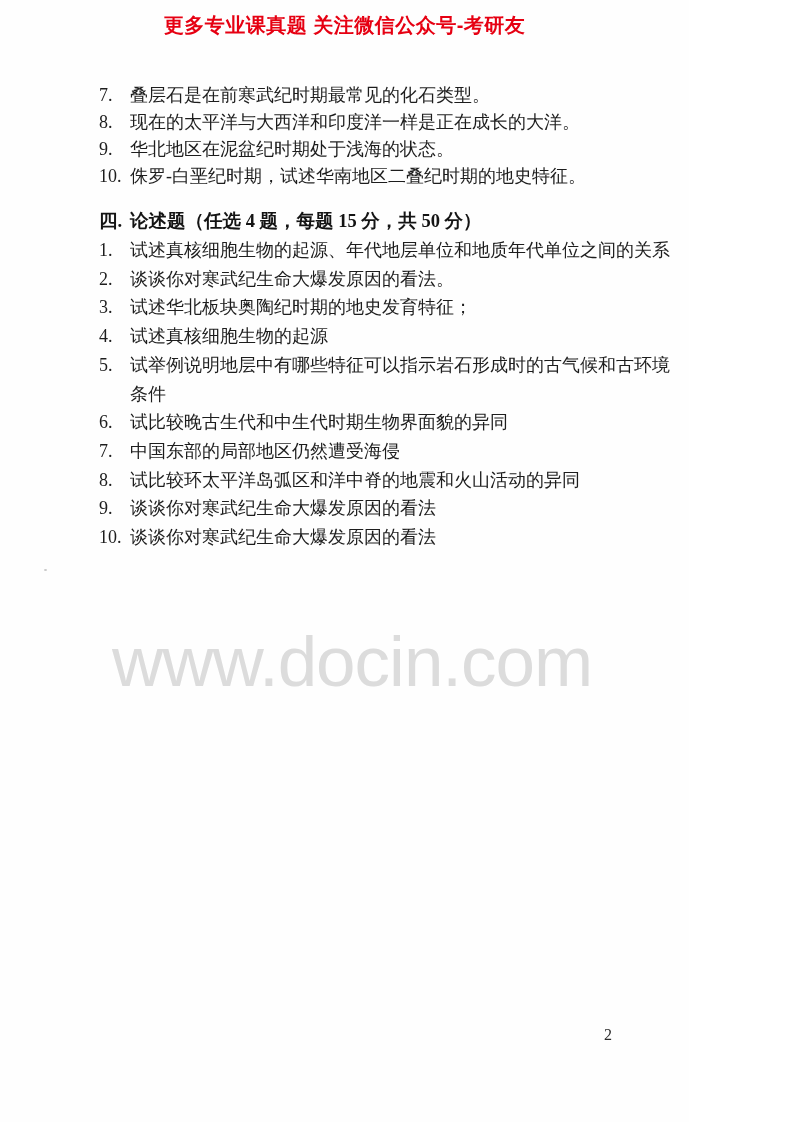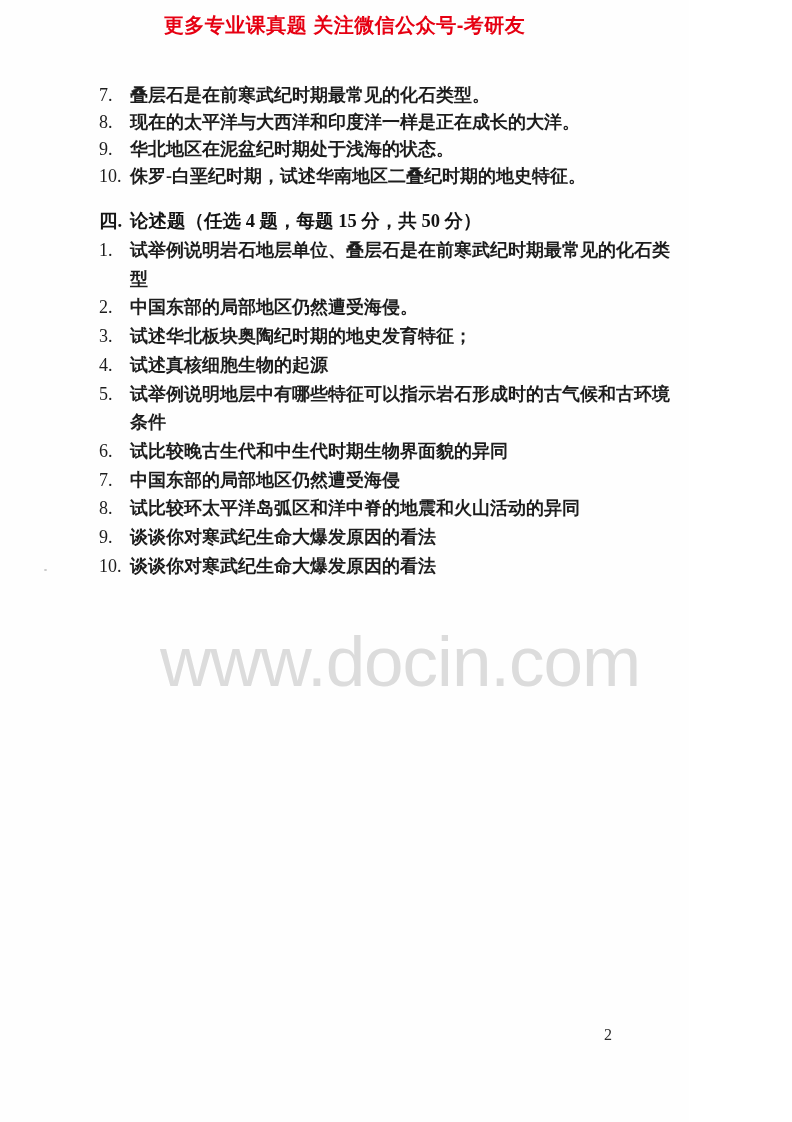--- a/index.html
+++ b/index.html
@@ -31,21 +31,21 @@
   .list-a { top: 82px; left: 99px; width: 620px; }
   .list-a .item { line-height: 27px; }
   .list-b { top: 236px; left: 99px; width: 586px; }
   .list-b .item { line-height: 28.7px; }
   .item {
     display: flex;
     font-size: 18px;
     color: #1d1d1d;
   }
   .num { width: 31px; flex: none; }
-  .txt { flex: 1; word-break: break-all; font-weight: bold; }
+  .txt { flex: 1; word-break: break-all; }
   .section-title {
     position: absolute;
     top: 208px;
     left: 99px;
     display: flex;
     font-size: 18.5px;
     font-weight: 700;
     line-height: 27px;
     color: #141414;
   }
@@ -53,21 +53,20 @@
   .watermark {
     position: absolute;
     top: 626px;
     left: 112px;
     font-family: "Liberation Sans", sans-serif;
     font-size: 71px;
     line-height: 1;
     letter-spacing: -1px;
     color: #dcdcdc;
     white-space: nowrap;
-    margin-left: 48px;
   }
   .pagenum {
     position: absolute;
     top: 1026px;
     left: 604px;
     font-size: 16px;
     color: #2b2b2b;
   }
   .speck {
     position: absolute;
@@ -107,25 +106,25 @@
   </div>
 
   <div class="section-title">
     <span class="num">四.</span>
     <span>论述题（任选 4 题，每题 15 分，共 50 分）</span>
   </div>
 
   <div class="qlist list-b">
     <div class="item">
       <span class="num">1.</span>
-      <span class="txt">试举例说明岩石地层单位、叠层石是在前寒武纪时期最常见的化石类型</span>
+      <span class="txt">试述真核细胞生物的起源、年代地层单位和地质年代单位之间的关系</span>
     </div>
     <div class="item">
       <span class="num">2.</span>
-      <span class="txt">中国东部的局部地区仍然遭受海侵。</span>
+      <span class="txt">谈谈你对寒武纪生命大爆发原因的看法。</span>
     </div>
     <div class="item">
       <span class="num">3.</span>
       <span class="txt">试述华北板块奥陶纪时期的地史发育特征；</span>
     </div>
     <div class="item">
       <span class="num">4.</span>
       <span class="txt">试述真核细胞生物的起源</span>
     </div>
     <div class="item">

